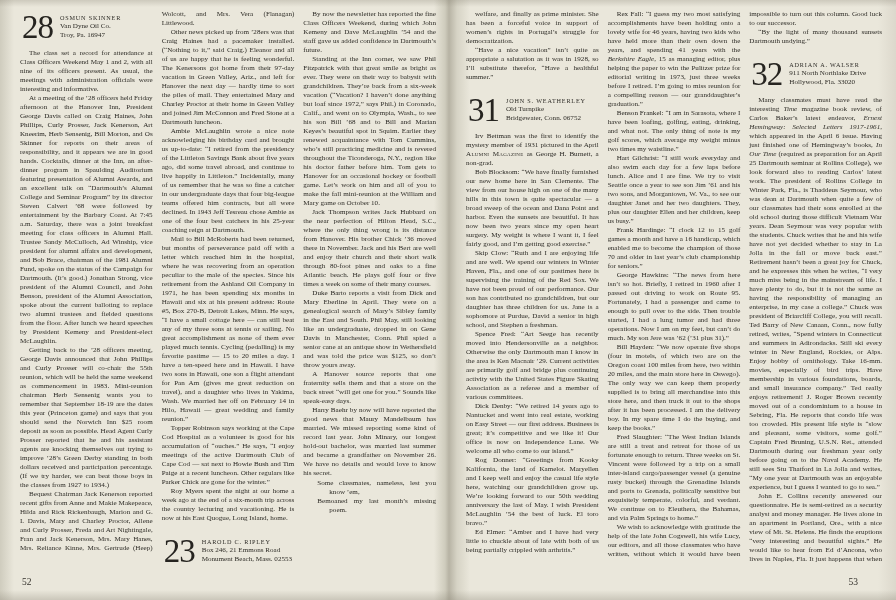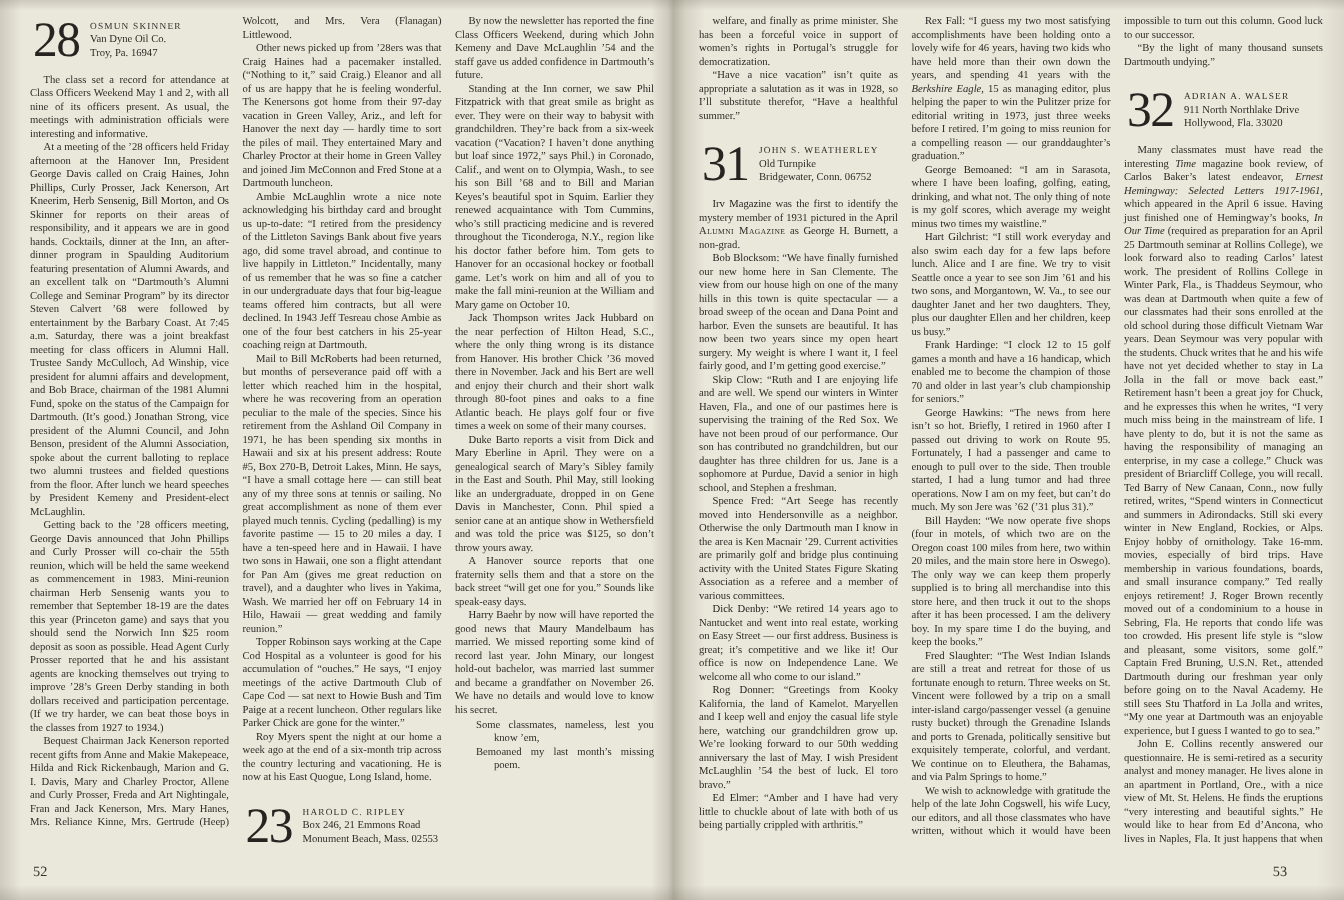--- a/index.html
+++ b/index.html
@@ -88,29 +88,29 @@
         </section>
         <section>
           <div class="class-head">
             <div class="class-num">31</div>
             <div class="sec-block">
               <div class="sec-name">John S. Weatherley</div>
               <div class="sec-line">Old Turnpike</div>
               <div class="sec-line">Bridgewater, Conn. 06752</div>
             </div>
           </div>
-          <p class="para"><b>Irv Magazine</b> was the first to identify the mystery member of 1931 pictured in the April <span class="sc">Alumni Magazine</span> as <b>George H. Burnett</b>, a non-grad.</p>
+          <p class="para"><b>Irv Bettman</b> was the first to identify the mystery member of 1931 pictured in the April <span class="sc">Alumni Magazine</span> as <b>George H. Burnett</b>, a non-grad.</p>
           <p class="para"><b>Bob Blocksom</b>: “We have finally furnished our new home here in San Clemente. The view from our house high on one of the many hills in this town is quite spectacular — a broad sweep of the ocean and Dana Point and harbor. Even the sunsets are beautiful. It has now been two years since my open heart surgery. My weight is where I want it, I feel fairly good, and I’m getting good exercise.”</p>
           <p class="para"><b>Skip Clow</b>: “Ruth and I are enjoying life and are well. We spend our winters in Winter Haven, Fla., and one of our pastimes here is supervising the training of the Red Sox. We have not been proud of our performance. Our son has contributed no grandchildren, but our daughter has three children for us. Jane is a sophomore at Purdue, David a senior in high school, and Stephen a freshman.</p>
           <p class="para"><b>Spence Fred</b>: “<b>Art Seege</b> has recently moved into Hendersonville as a neighbor. Otherwise the only Dartmouth man I know in the area is Ken Macnair ’29. Current activities are primarily golf and bridge plus continuing activity with the United States Figure Skating Association as a referee and a member of various committees.</p>
           <p class="para"><b>Dick Denby</b>: “We retired 14 years ago to Nantucket and went into real estate, working on Easy Street — our first address. Business is great; it’s competitive and we like it! Our office is now on Independence Lane. We welcome all who come to our island.”</p>
           <p class="para"><b>Rog Donner</b>: “Greetings from Kooky Kalifornia, the land of Kamelot. Maryellen and I keep well and enjoy the casual life style here, watching our grandchildren grow up. We’re looking forward to our 50th wedding anniversary the last of May. I wish President McLaughlin ’54 the best of luck. El toro bravo.”</p>
           <p class="para"><b>Ed Elmer</b>: “Amber and I have had very little to chuckle about of late with both of us being partially crippled with arthritis.”</p>
           <p class="para"><b>Rex Fall</b>: “I guess my two most satisfying accomplishments have been holding onto a lovely wife for 46 years, having two kids who have held more than their own down the years, and spending 41 years with the <i>Berkshire Eagle</i>, 15 as managing editor, plus helping the paper to win the Pulitzer prize for editorial writing in 1973, just three weeks before I retired. I’m going to miss reunion for a compelling reason — our granddaughter’s graduation.”</p>
-          <p class="para"><b>George Bemoaned</b>: “I am in Sarasota, where I have been loafing, golfing, eating, drinking, and what not. The only thing of note is my golf scores, which average my weight minus two times my waistline.”</p>
+          <p class="para"><b>Benson Frankel</b>: “I am in Sarasota, where I have been loafing, golfing, eating, drinking, and what not. The only thing of note is my golf scores, which average my weight minus two times my waistline.”</p>
           <p class="para"><b>Hart Gilchrist</b>: “I still work everyday and also swim each day for a few laps before lunch. Alice and I are fine. We try to visit Seattle once a year to see son Jim ’61 and his two sons, and Morgantown, W. Va., to see our daughter Janet and her two daughters. They, plus our daughter Ellen and her children, keep us busy.”</p>
           <p class="para"><b>Frank Hardinge</b>: “I clock 12 to 15 golf games a month and have a 16 handicap, which enabled me to become the champion of those 70 and older in last year’s club championship for seniors.”</p>
           <p class="para"><b>George Hawkins</b>: “The news from here isn’t so hot. Briefly, I retired in 1960 after I passed out driving to work on Route 95. Fortunately, I had a passenger and came to enough to pull over to the side. Then trouble started, I had a lung tumor and had three operations. Now I am on my feet, but can’t do much. My son Jere was ’62 (’31 plus 31).”</p>
           <p class="para"><b>Bill Hayden</b>: “We now operate five shops (four in motels, of which two are on the Oregon coast 100 miles from here, two within 20 miles, and the main store here in Oswego). The only way we can keep them properly supplied is to bring all merchandise into this store here, and then truck it out to the shops after it has been processed. I am the delivery boy. In my spare time I do the buying, and keep the books.”</p>
           <p class="para"><b>Fred Slaughter</b>: “The West Indian Islands are still a treat and retreat for those of us fortunate enough to return. Three weeks on St. Vincent were followed by a trip on a small inter-island cargo/passenger vessel (a genuine rusty bucket) through the Grenadine Islands and ports to Grenada, politically sensitive but exquisitely temperate, colorful, and verdant. We continue on to Eleuthera, the Bahamas, and via Palm Springs to home.”</p>
           <p class="para">We wish to acknowledge with gratitude the help of the late <b>John Cogswell</b>, his wife <b>Lucy</b>, our editors, and all those classmates who have written, without which it would have been impossible to turn out this column. Good luck to our successor.</p>
           <p class="para">“By the light of many thousand sunsets Dartmouth undying.”</p>
         </section>
         <section>
           <div class="class-head">

